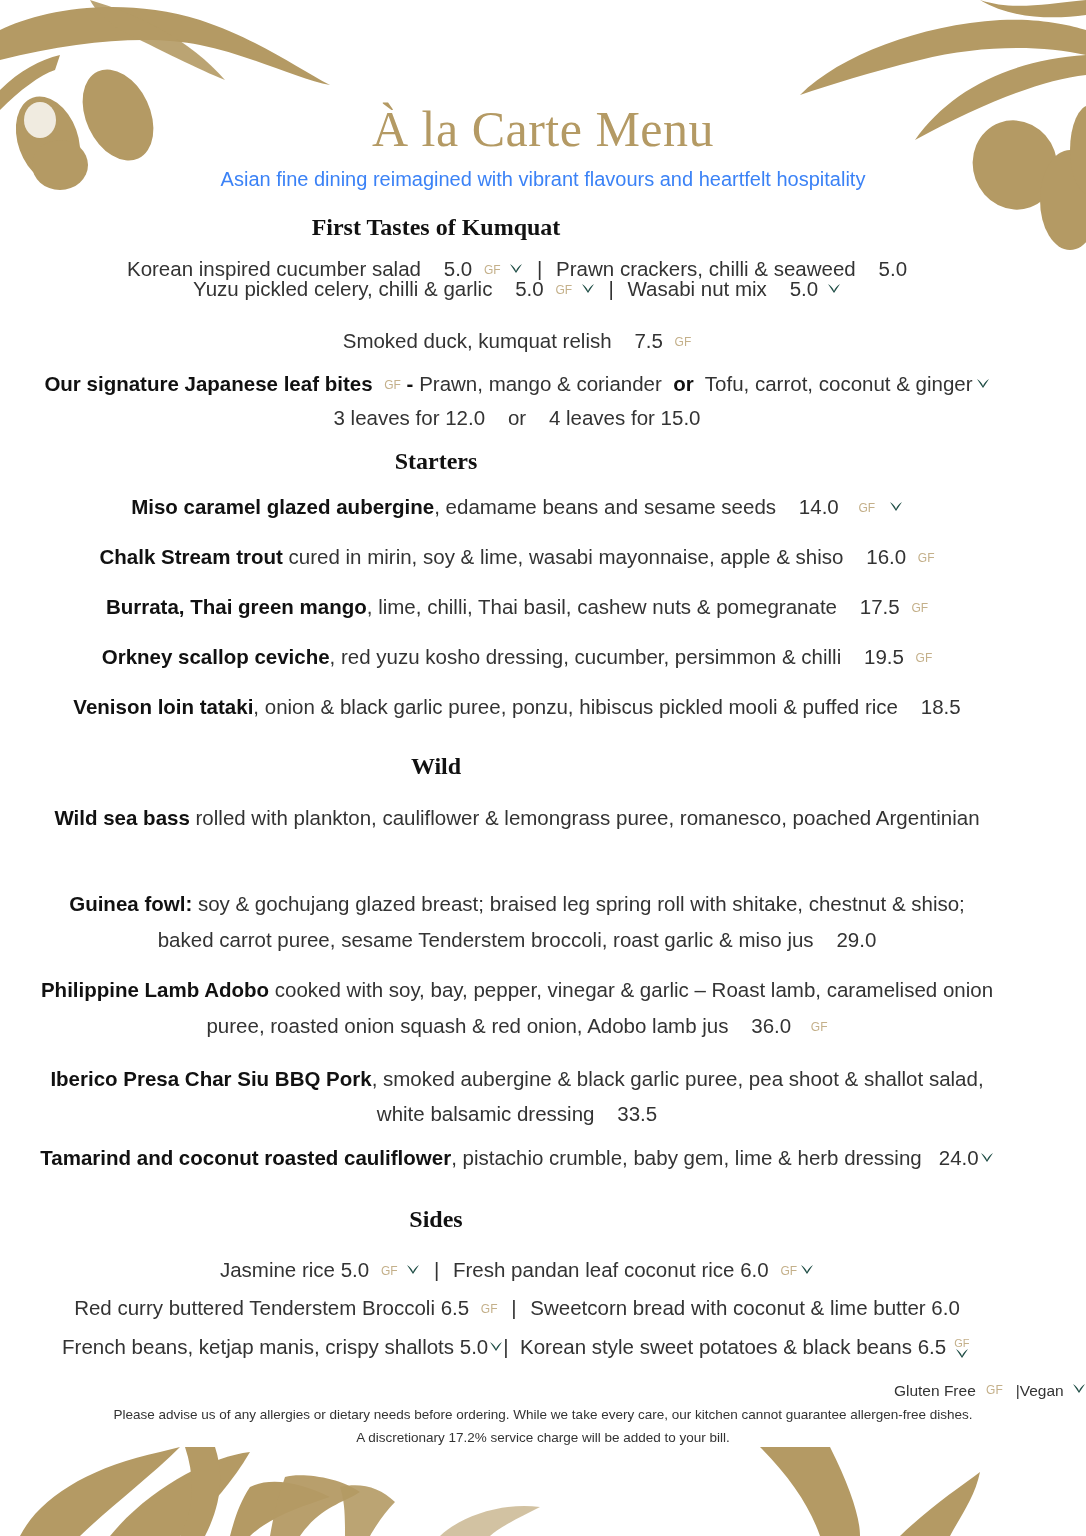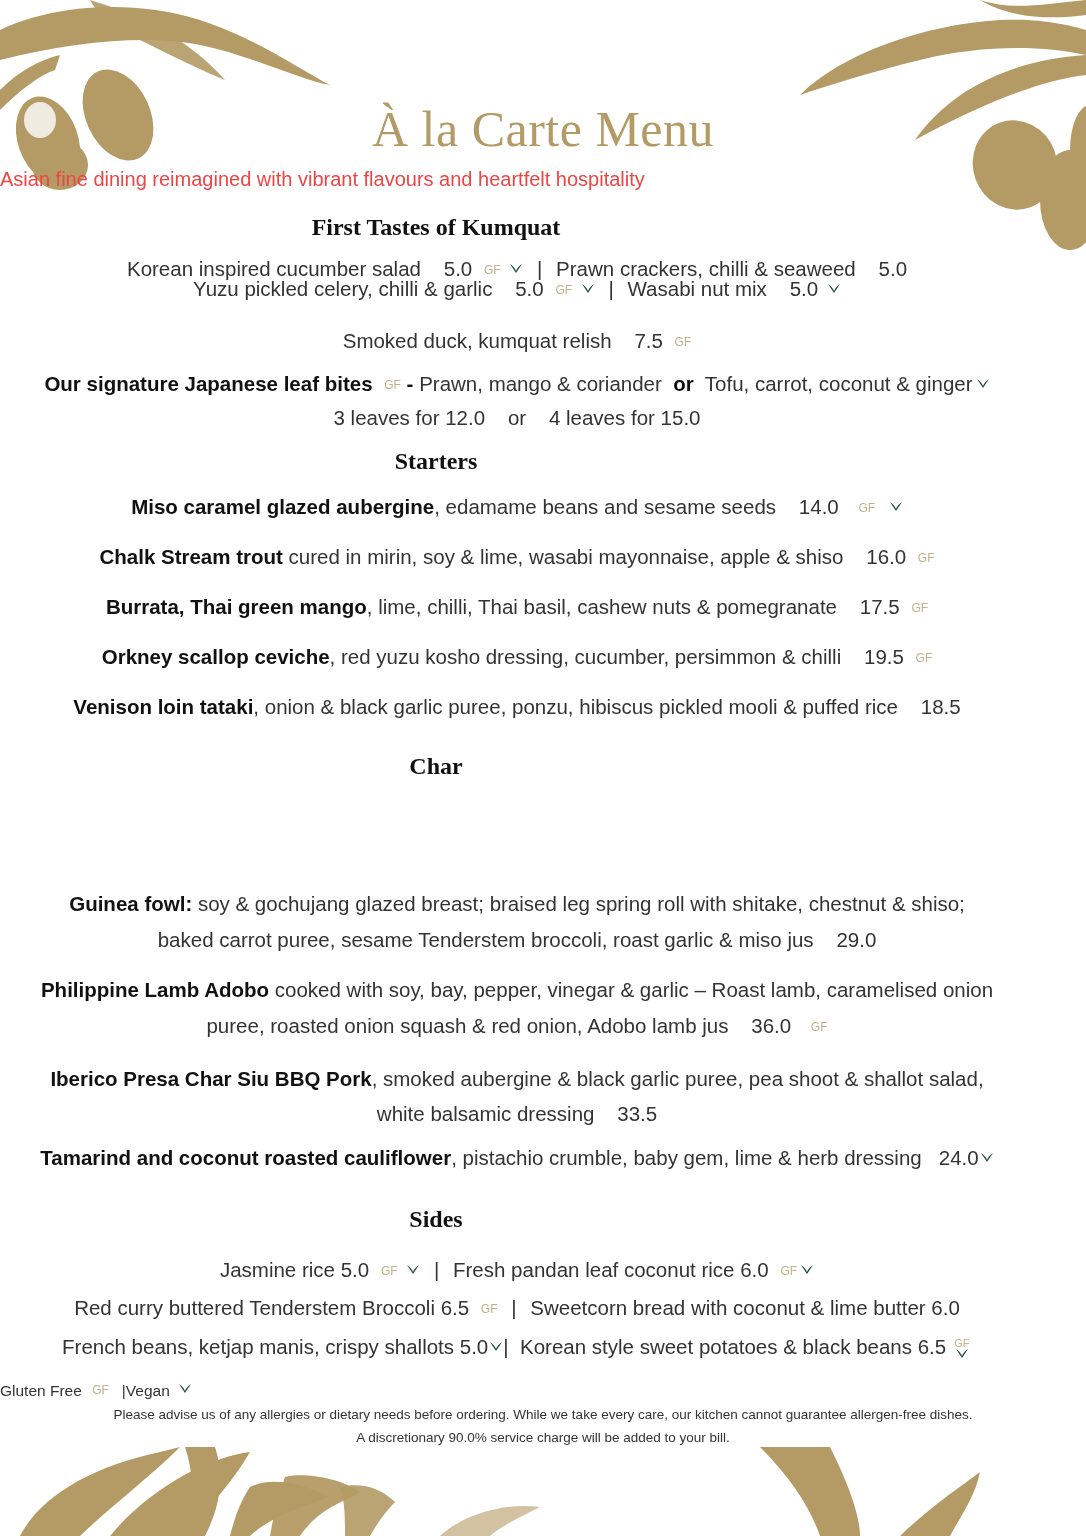--- a/index.html
+++ b/index.html
@@ -2,30 +2,30 @@
 <html><head>
 <meta charset="utf-8">
 <style>
   html, body { margin:0; padding:0; }
   body { width:1086px; height:1536px; position:relative; background:#ffffff; overflow:hidden;
          font-family:"Liberation Sans", sans-serif; color:#222; }
   .deco { position:absolute; pointer-events:none; }
   .page { position:absolute; left:0; top:0; width:1086px; height:1536px; }
   .title { position:absolute; left:0; width:1086px; top:100px; text-align:center;
            font-family:"Liberation Serif", serif; font-size:50px; color:#b49a64; letter-spacing:0.5px; }
-  .subtitle { position:absolute; left:0; width:1086px; top:168px; text-align:left; font-size:20px; color:#ef4444; }
+  .subtitle { position:absolute; left:0; width:1086px; top:168px; text-align:center; font-size:20px; color:#3b82f6; }
   .sec { position:absolute; left:0; width:872px; text-align:center; font-family:"Liberation Serif", serif;
          font-weight:bold; font-size:24px; color:#111; }
   .line { position:absolute; left:0; width:1034px; text-align:center; font-size:20.5px; color:#333; white-space:nowrap; }
   .line b { color:#111; font-weight:bold; }
   .gf { color:#c4b08a; font-size:12px; margin-left:6px; vertical-align:2px; }
   .vg { display:inline-block; width:14px; height:12px; margin-left:3px; vertical-align:1px; }
   .sep { margin:0 8px; }
   .note { position:absolute; left:0; width:1086px; text-align:center; font-size:13.5px; color:#333; }
-  .legend { position:absolute; left:0; width:1086px; text-align:left; font-size:15.5px; color:#333; }
+  .legend { position:absolute; left:0; width:1086px; text-align:right; font-size:15.5px; color:#333; }
 </style>
 </head>
 <body>
 
 <svg class="deco" style="left:0;top:0" width="360" height="200" viewBox="0 0 360 200">
   <g fill="#b49a64">
     <path d="M0,30 C40,10 120,-5 200,20 C260,40 300,70 330,85 C300,80 250,55 200,45 C150,35 80,40 0,60 Z"></path>
     <path d="M90,0 C140,15 190,40 225,80 C200,70 160,50 120,30 C105,20 95,10 90,0 Z" opacity="0.9"></path>
     <path d="M0,90 C20,70 40,60 60,55 L55,70 C40,75 20,90 0,110 Z"></path>
     <ellipse cx="48" cy="140" rx="30" ry="45" transform="rotate(-20 48 140)"></ellipse>
@@ -145,22 +145,25 @@
     <b>Orkney scallop ceviche</b><span>, red yuzu kosho dressing, cucumber, persimmon &amp; chilli</span>&nbsp;&nbsp;&nbsp;
     <span>19.5</span>
     <span class="gf">GF</span>
   </div>
 
   <div class="line" style="top:695px">
     <b>Venison loin tataki</b><span>, onion &amp; black garlic puree, ponzu, hibiscus pickled mooli &amp; puffed rice</span>&nbsp;&nbsp;&nbsp;
     <span>18.5</span>
   </div>
 
-  <div class="sec" style="top:753px">Char</div>
-
+  <div class="sec" style="top:753px">Wild</div>
+
+  <div class="line" style="top:806px">
+    <b>Wild sea bass</b><span> rolled with plankton, cauliflower &amp; lemongrass puree, romanesco, poached Argentinian</span>
+  </div>
 
   <div class="line" style="top:892px">
     <b>Guinea fowl:</b><span> soy &amp; gochujang glazed breast; braised leg spring roll with shitake, chestnut &amp; shiso;</span>
   </div>
   <div class="line" style="top:928px">
     <span>baked carrot puree, sesame Tenderstem broccoli, roast garlic &amp; miso jus</span>&nbsp;&nbsp;&nbsp;
     <span>29.0</span>
   </div>
 
   <div class="line" style="top:978px">
@@ -230,14 +233,14 @@
 
   <div class="legend" style="top:1382px">
     <span>Gluten Free</span>
     <span class="gf">GF</span>&nbsp;&nbsp;
     <span>|</span><span>Vegan</span>
     <svg class="vg" style="margin-left:4px" viewBox="0 0 14 12">
         <path d="M1,1 L7,10 L13,1 C10,3 8,5 7,8 C6,5 4,3 1,1 Z" fill="#1f4d45"></path>
       </svg>
   </div>
   <div class="note" style="top:1407px">Please advise us of any allergies or dietary needs before ordering. While we take every care, our kitchen cannot guarantee allergen-free dishes.</div>
-  <div class="note" style="top:1430px">A discretionary 90.0% service charge will be added to your bill.</div>
+  <div class="note" style="top:1430px">A discretionary 17.2% service charge will be added to your bill.</div>
 </div>
 
 </body></html>

